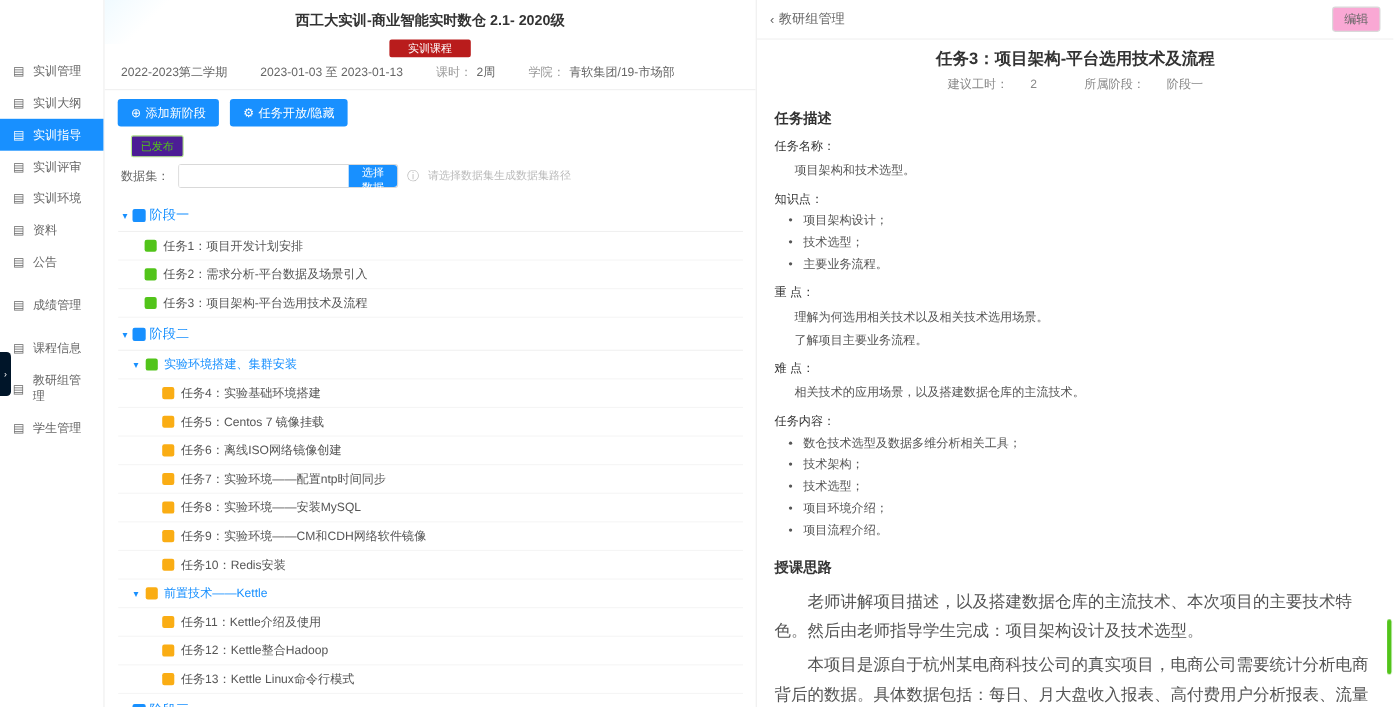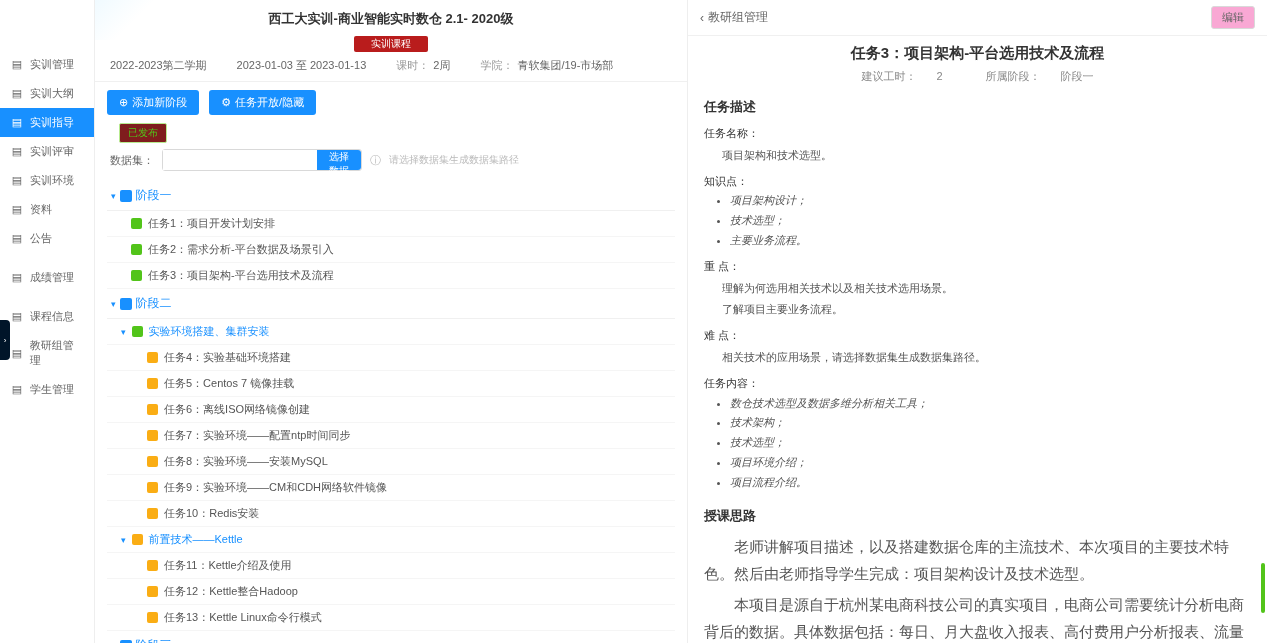--- a/index.html
+++ b/index.html
@@ -14,21 +14,21 @@
     .header { padding: 10px 15px 8px; border-bottom: 1px solid #f0f0f0; position: relative; }
     .header-bg { position: absolute; left: 0; top: 0; width: 60px; height: 40px; background: linear-gradient(135deg, #e6f7ff 0%, transparent 60%); opacity: 0.6; }
     .title-row { display: flex; align-items: center; gap: 8px; margin-bottom: 6px; position: relative; z-index: 1; flex-direction: column; }
     .title-main { font-size: 13px; font-weight: 600; color: #333; }
     .tag-green { background: #b91c1c; color: #fff; padding: 1px 17px; border-radius: 2px; font-size: 10px; }
     .meta-row { display: flex; gap: 30px; font-size: 11px; color: #666; position: relative; z-index: 1; }
     .meta-label { color: #999; margin-right: 4px; }
     
     .toolbar { padding: 8px 12px; display: flex; gap: 10px; }
     .btn-primary { background: #1890ff; color: #fff; border: none; padding: 5px 12px; border-radius: 3px; font-size: 11px; cursor: pointer; display: inline-flex; align-items: center; gap: 4px; }
-    .status-tag { display: inline-block; background: #7f1d1d; color: #52c41a; border: 1px solid #b7eb8f; padding: 2px 8px; border-radius: 2px; font-size: 10px; margin-left: 12px; }
+    .status-tag { display: inline-block; background: #4c1d95; color: #52c41a; border: 1px solid #b7eb8f; padding: 2px 8px; border-radius: 2px; font-size: 10px; margin-left: 12px; }
     
     .dataset-row { padding: 6px 15px 10px; display: flex; align-items: center; gap: 8px; font-size: 11px; color: #666; }
     .dataset-input { flex: 0 0 200px; border: 1px solid #d9d9d9; border-radius: 3px; display: flex; height: 22px; }
     .dataset-input input { border: none; flex: 1; padding: 0 6px; font-size: 11px; outline: none; }
     .dataset-btn { background: #1890ff; color: #fff; border: none; padding: 0 8px; font-size: 10px; border-radius: 0 3px 3px 0; cursor: pointer; }
     .hint { color: #bbb; font-size: 10px; }
     
     .content { flex: 1; overflow-y: auto; padding: 0 12px 20px; }
     .stage-header { display: flex; align-items: center; gap: 4px; padding: 6px 4px; color: #1890ff; font-size: 12px; font-weight: 500; cursor: pointer; border-bottom: 1px solid #f0f0f0; }
     .chevron { font-size: 9px; }
@@ -47,21 +47,21 @@
     .edit-btn { border: 1px solid #d9d9d9; background: #f9a8d4; padding: 3px 10px; font-size: 11px; cursor: pointer; border-radius: 3px; color: #666; }
     
     .detail-body { flex: 1; overflow-y: auto; padding: 8px 16px 20px; }
     .detail-title { text-align: center; font-size: 15px; font-weight: 600; margin-bottom: 6px; }
     .detail-meta { text-align: center; font-size: 11px; color: #888; margin-bottom: 14px; }
     .detail-meta span { margin: 0 10px; }
     
     .section-h { font-size: 13px; font-weight: 600; color: #333; margin: 14px 0 8px; }
     .desc-block { font-size: 11px; line-height: 1.8; color: #555; }
     .desc-label { color: #333; margin-top: 6px; }
-    .desc-sub { padding-left: 18px; font-style: italic; }
+    .desc-sub { padding-left: 18px; }
     .desc-sub li { list-style: disc; margin-left: 8px; }
     .desc-text { padding-left: 18px; margin-top: 2px; }
     
     .teach-p { font-size: 15px; line-height: 1.8; color: #555; text-indent: 2em; margin-bottom: 4px; }
     
     .expand-handle { position: fixed; left: 0; top: 320px; width: 10px; height: 40px; background: #001529; border-radius: 0 4px 4px 0; color: #fff; display: flex; align-items: center; justify-content: center; font-size: 8px; cursor: pointer; z-index: 10; }
     
     .scrollbar-indicator { position: fixed; right: 2px; bottom: 30px; width: 4px; height: 50px; background: #52c41a; border-radius: 2px; }
   </style>
 </head>
@@ -263,21 +263,21 @@
       <div class="desc-label">知识点：</div>
       <ul class="desc-sub">
         <li>项目架构设计；</li>
         <li>技术选型；</li>
         <li>主要业务流程。</li>
       </ul>
       <div class="desc-label">重 点：</div>
       <div class="desc-text">理解为何选用相关技术以及相关技术选用场景。</div>
       <div class="desc-text">了解项目主要业务流程。</div>
       <div class="desc-label">难 点：</div>
-      <div class="desc-text">相关技术的应用场景，请选择数据集生成数据集路径。</div>
+      <div class="desc-text">相关技术的应用场景，以及搭建数据仓库的主流技术。</div>
       <div class="desc-label">任务内容：</div>
       <ul class="desc-sub">
         <li>数仓技术选型及数据多维分析相关工具；</li>
         <li>技术架构；</li>
         <li>技术选型；</li>
         <li>项目环境介绍；</li>
         <li>项目流程介绍。</li>
       </ul>
     </div>
 

